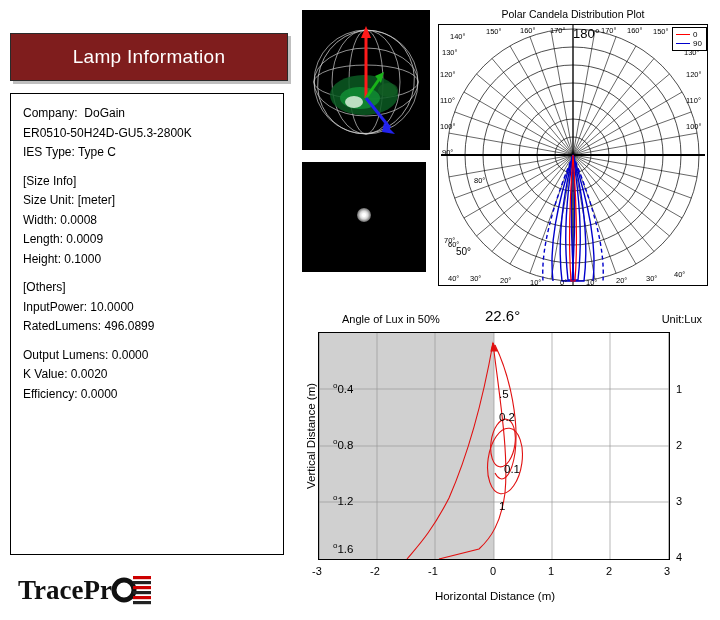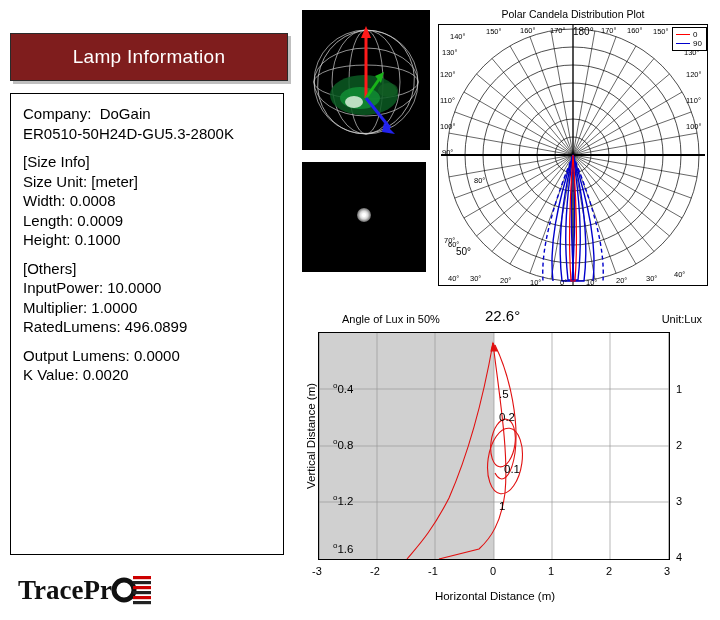--- a/index.html
+++ b/index.html
@@ -45,21 +45,21 @@
   .info-box {
     position: absolute;
     left: 0; top: 85px;
     width: 274px; height: 462px;
     border: 1px solid #000000;
     background: #ffffff;
     box-sizing: border-box;
     padding: 10px 12px;
   }
   .info-line {
-    font-size: 15px;
+    font-size: 12px;
     color: #000000;
     line-height: 19.5px;
     white-space: pre;
   }
   .info-line.blank {
     height: 9px;
     line-height: 9px;
   }
 
   
@@ -207,34 +207,35 @@
 
   <div class="left-panel">
 
     <div class="title-bar">
       <span class="title-text">Lamp Information</span>
     </div>
 
     <div class="info-box">
       <div class="info-line">Company:  DoGain</div>
       <div class="info-line">ER0510-50H24D-GU5.3-2800K</div>
+      <div class="info-line">IES Type: Type C</div>
       <div class="info-line blank"></div>
       <div class="info-line">[Size Info]</div>
       <div class="info-line">Size Unit: [meter]</div>
       <div class="info-line">Width: 0.0008</div>
       <div class="info-line">Length: 0.0009</div>
       <div class="info-line">Height: 0.1000</div>
       <div class="info-line blank"></div>
       <div class="info-line">[Others]</div>
       <div class="info-line">InputPower: 10.0000</div>
-      <div class="info-line">Multiplier: 1.0000</div>
       <div class="info-line">RatedLumens: 496.0899</div>
       <div class="info-line blank"></div>
       <div class="info-line">Output Lumens: 0.0000</div>
       <div class="info-line">K Value: 0.0020</div>
+      <div class="info-line">Efficiency: 0.0000</div>
     </div>
 
     <div class="logo">
       <svg width="140" height="34" viewBox="0 0 140 34">
         <text x="0" y="26" font-family="Liberation Serif, serif" font-size="27" font-weight="bold" fill="#111111">TracePr</text>
         <circle cx="106" cy="17" r="10" fill="none" stroke="#111111" stroke-width="5"></circle>
         <g>
           <rect x="115" y="3" width="18" height="3.2" fill="#cc0000"></rect>
           <rect x="115" y="8" width="18" height="3.2" fill="#222222"></rect>
           <rect x="115" y="13" width="18" height="3.2" fill="#cc0000"></rect>
@@ -352,21 +353,21 @@
             <path d="M0,0 C3,40 5,85 2,126 L-2,126 C-5,85 -3,40 0,0 Z"></path>
           </g>
         </g>
       </svg>
     </div>
 
     <div class="tick-label" style="left:16px; top:24px; font-size:7.5px;">140°</div>
     <div class="tick-label" style="left:52px; top:19px; font-size:7.5px;">150°</div>
     <div class="tick-label" style="left:86px; top:18px; font-size:7.5px;">160°</div>
     <div class="tick-label" style="left:116px; top:18px; font-size:7.5px;">170°</div>
-    <div class="tick-label" style="left:139px; top:18px; font-size:10px;">180°</div>
+    <div class="tick-label" style="left:139px; top:18px; font-size:13px;">180°</div>
     <div class="tick-label" style="left:167px; top:18px; font-size:7.5px;">170°</div>
     <div class="tick-label" style="left:193px; top:18px; font-size:7.5px;">160°</div>
     <div class="tick-label" style="left:219px; top:19px; font-size:7.5px;">150°</div>
     <div class="tick-label" style="left:244px; top:26px; font-size:7.5px;">140°</div>
 
     <div class="tick-label" style="left:8px; top:40px; font-size:7.5px;">130°</div>
     <div class="tick-label" style="left:6px; top:62px; font-size:7.5px;">120°</div>
     <div class="tick-label" style="left:6px; top:88px; font-size:7.5px;">110°</div>
     <div class="tick-label" style="left:6px; top:114px; font-size:7.5px;">100°</div>
     <div class="tick-label" style="left:8px; top:140px; font-size:7.5px;">90°</div>

